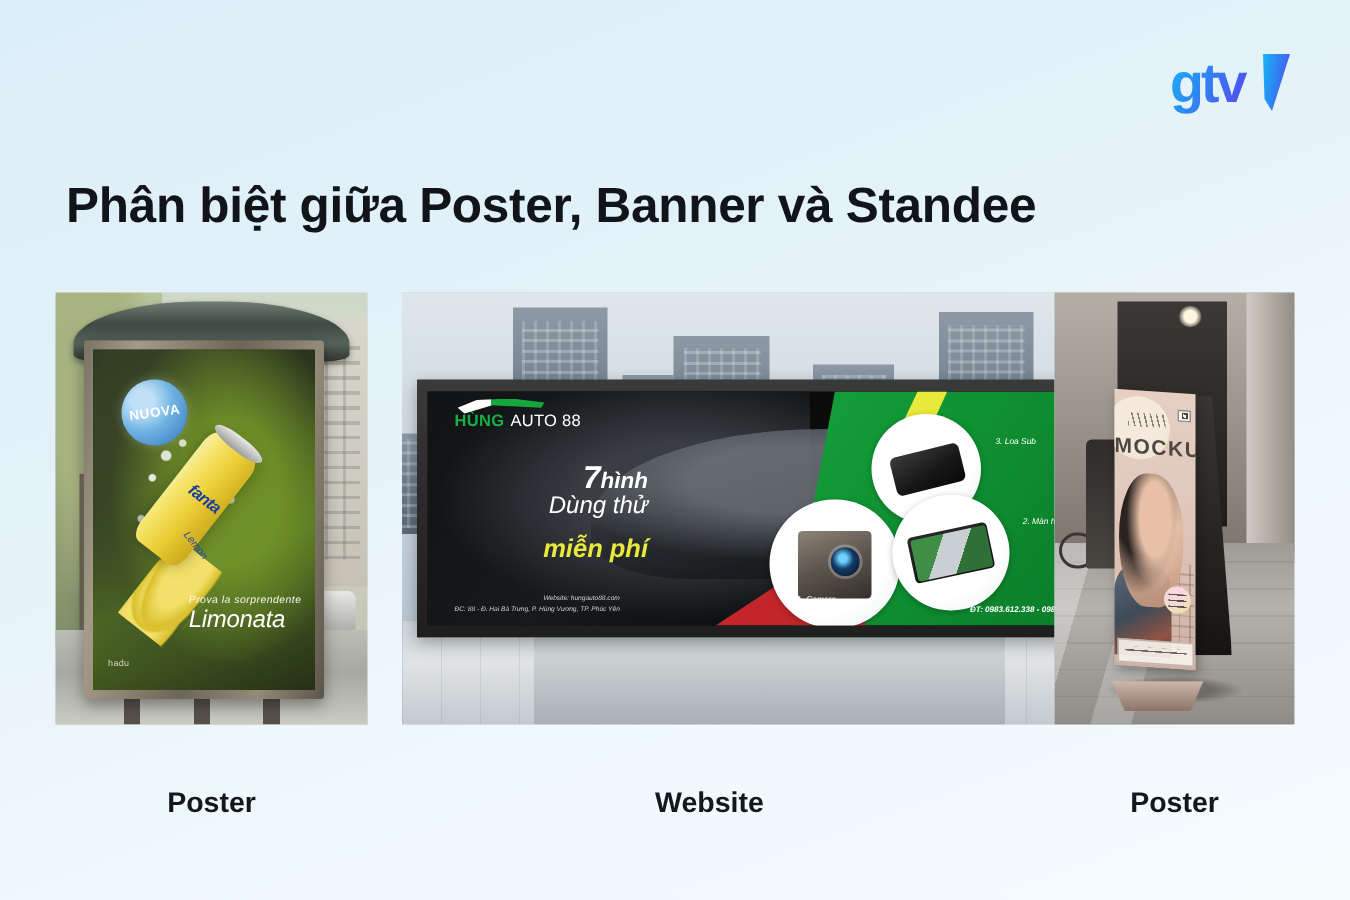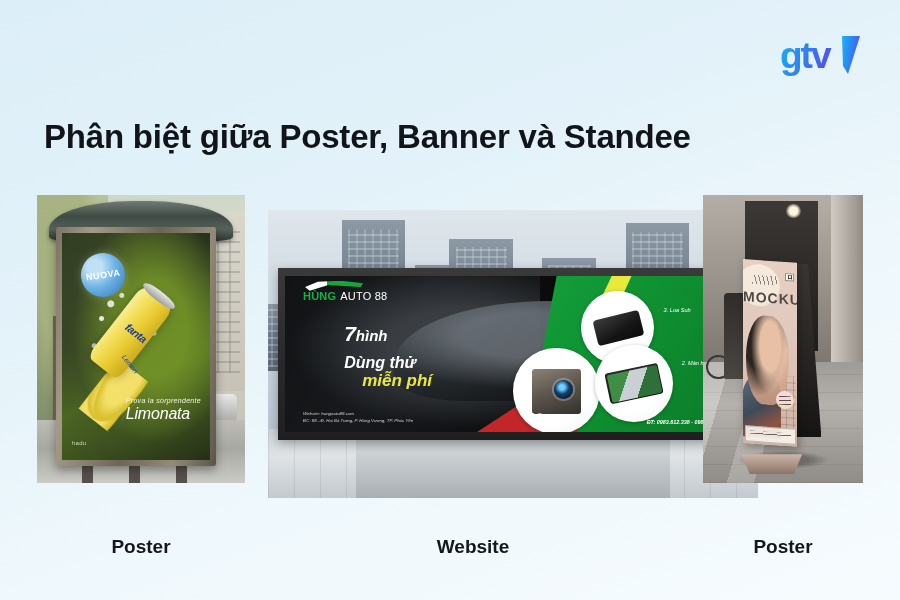--- a/index.html
+++ b/index.html
@@ -22,26 +22,26 @@
     position: absolute; left: 44px; top: 118px;
     font-size: 33px; font-weight: bold; color: #111418;
     letter-spacing: -0.2px; white-space: nowrap;
   }
 
   
   .cards { position: absolute; left: 0; top: 195px; width: 900px; height: 290px; }
   .card { position: absolute; overflow: hidden; background: #cfd6da; }
 
   .card-poster  { left: 37px;  top: 0;   width: 208px; height: 288px; }
-  .card-banner  { left: 268px; top: 15px;   width: 490px; height: 288px; }
+  .card-banner  { left: 268px; top: 0;   width: 490px; height: 288px; text-align: right; }
   .card-standee { left: 703px; top: 0;   width: 160px; height: 288px; }
 
   
   .caption {
-    position: absolute; top: 536px;
+    position: absolute; top: 525px;
     font-size: 19px; font-weight: bold; color: #14181c; text-align: center;
   }
   .cap-poster  { left: 37px;  width: 208px; }
   .cap-banner  { left: 268px; width: 410px; }
   .cap-standee { left: 703px; width: 160px; }
 
   
   .poster-scene { position: absolute; inset: 0; }
   .ps-sky {
     position: absolute; inset: 0;
@@ -231,22 +231,22 @@
   .bb-logo .swoosh {
     position: absolute; left: 2px; top: -9px; width: 58px; height: 10px;
     background: linear-gradient(90deg,#ffffff 0 38%, #14a83c 38% 100%);
     clip-path: polygon(0 62%, 22% 10%, 62% 0, 100% 26%, 96% 62%, 40% 44%, 8% 100%);
   }
   .bb-logo .w1 { font-size: 11px; font-weight: bold; color: #16b045; letter-spacing: .2px; }
   .bb-logo .w2 { font-size: 11px; font-weight: normal; color: #ffffff; letter-spacing: .2px; }
   .bb-head { position: absolute; left: 13%; top: 30%; line-height: 1.02; }
   .bb-head .r1 { color: #fff; font-size: 15px; font-style: italic; font-weight: bold; }
   .bb-head .r1 b { font-size: 21px; color: #fff; }
-  .bb-head .r2 { color: #fff; font-size: 16px; font-style: italic; font-weight: bold; margin-top: 11px; }
-  .bb-head .r3 { color: #e9e93c; font-size: 17px; font-style: italic; font-weight: bold; margin-top: 1px; padding-left: 18px; }
+  .bb-head .r2 { color: #fff; font-size: 16px; font-style: italic; font-weight: normal; margin-top: 1px; }
+  .bb-head .r3 { color: #e9e93c; font-size: 17px; font-style: italic; font-weight: bold; margin-top: 11px; padding-left: 18px; }
   .bb-foot { position: absolute; left: 4%; bottom: 5%; color: #cfd3d6; font-size: 4.4px; line-height: 1.55; font-style: italic; }
   .bb-bubble {
     position: absolute; border-radius: 50%;
     background: radial-gradient(circle at 36% 30%, #ffffff 0 62%, #e9eef1 100%);
     box-shadow: 0 1px 4px rgba(0,0,0,.28);
     display: flex; align-items: center; justify-content: center;
   }
   .bb-b1 { left: 50%; top: 46%; width: 19%; aspect-ratio: 1/1; }
   .bb-b2 { left: 65%; top: 10%; width: 16%; aspect-ratio: 1/1; }
   .bb-b3 { left: 68%; top: 44%; width: 17%; aspect-ratio: 1/1; }

